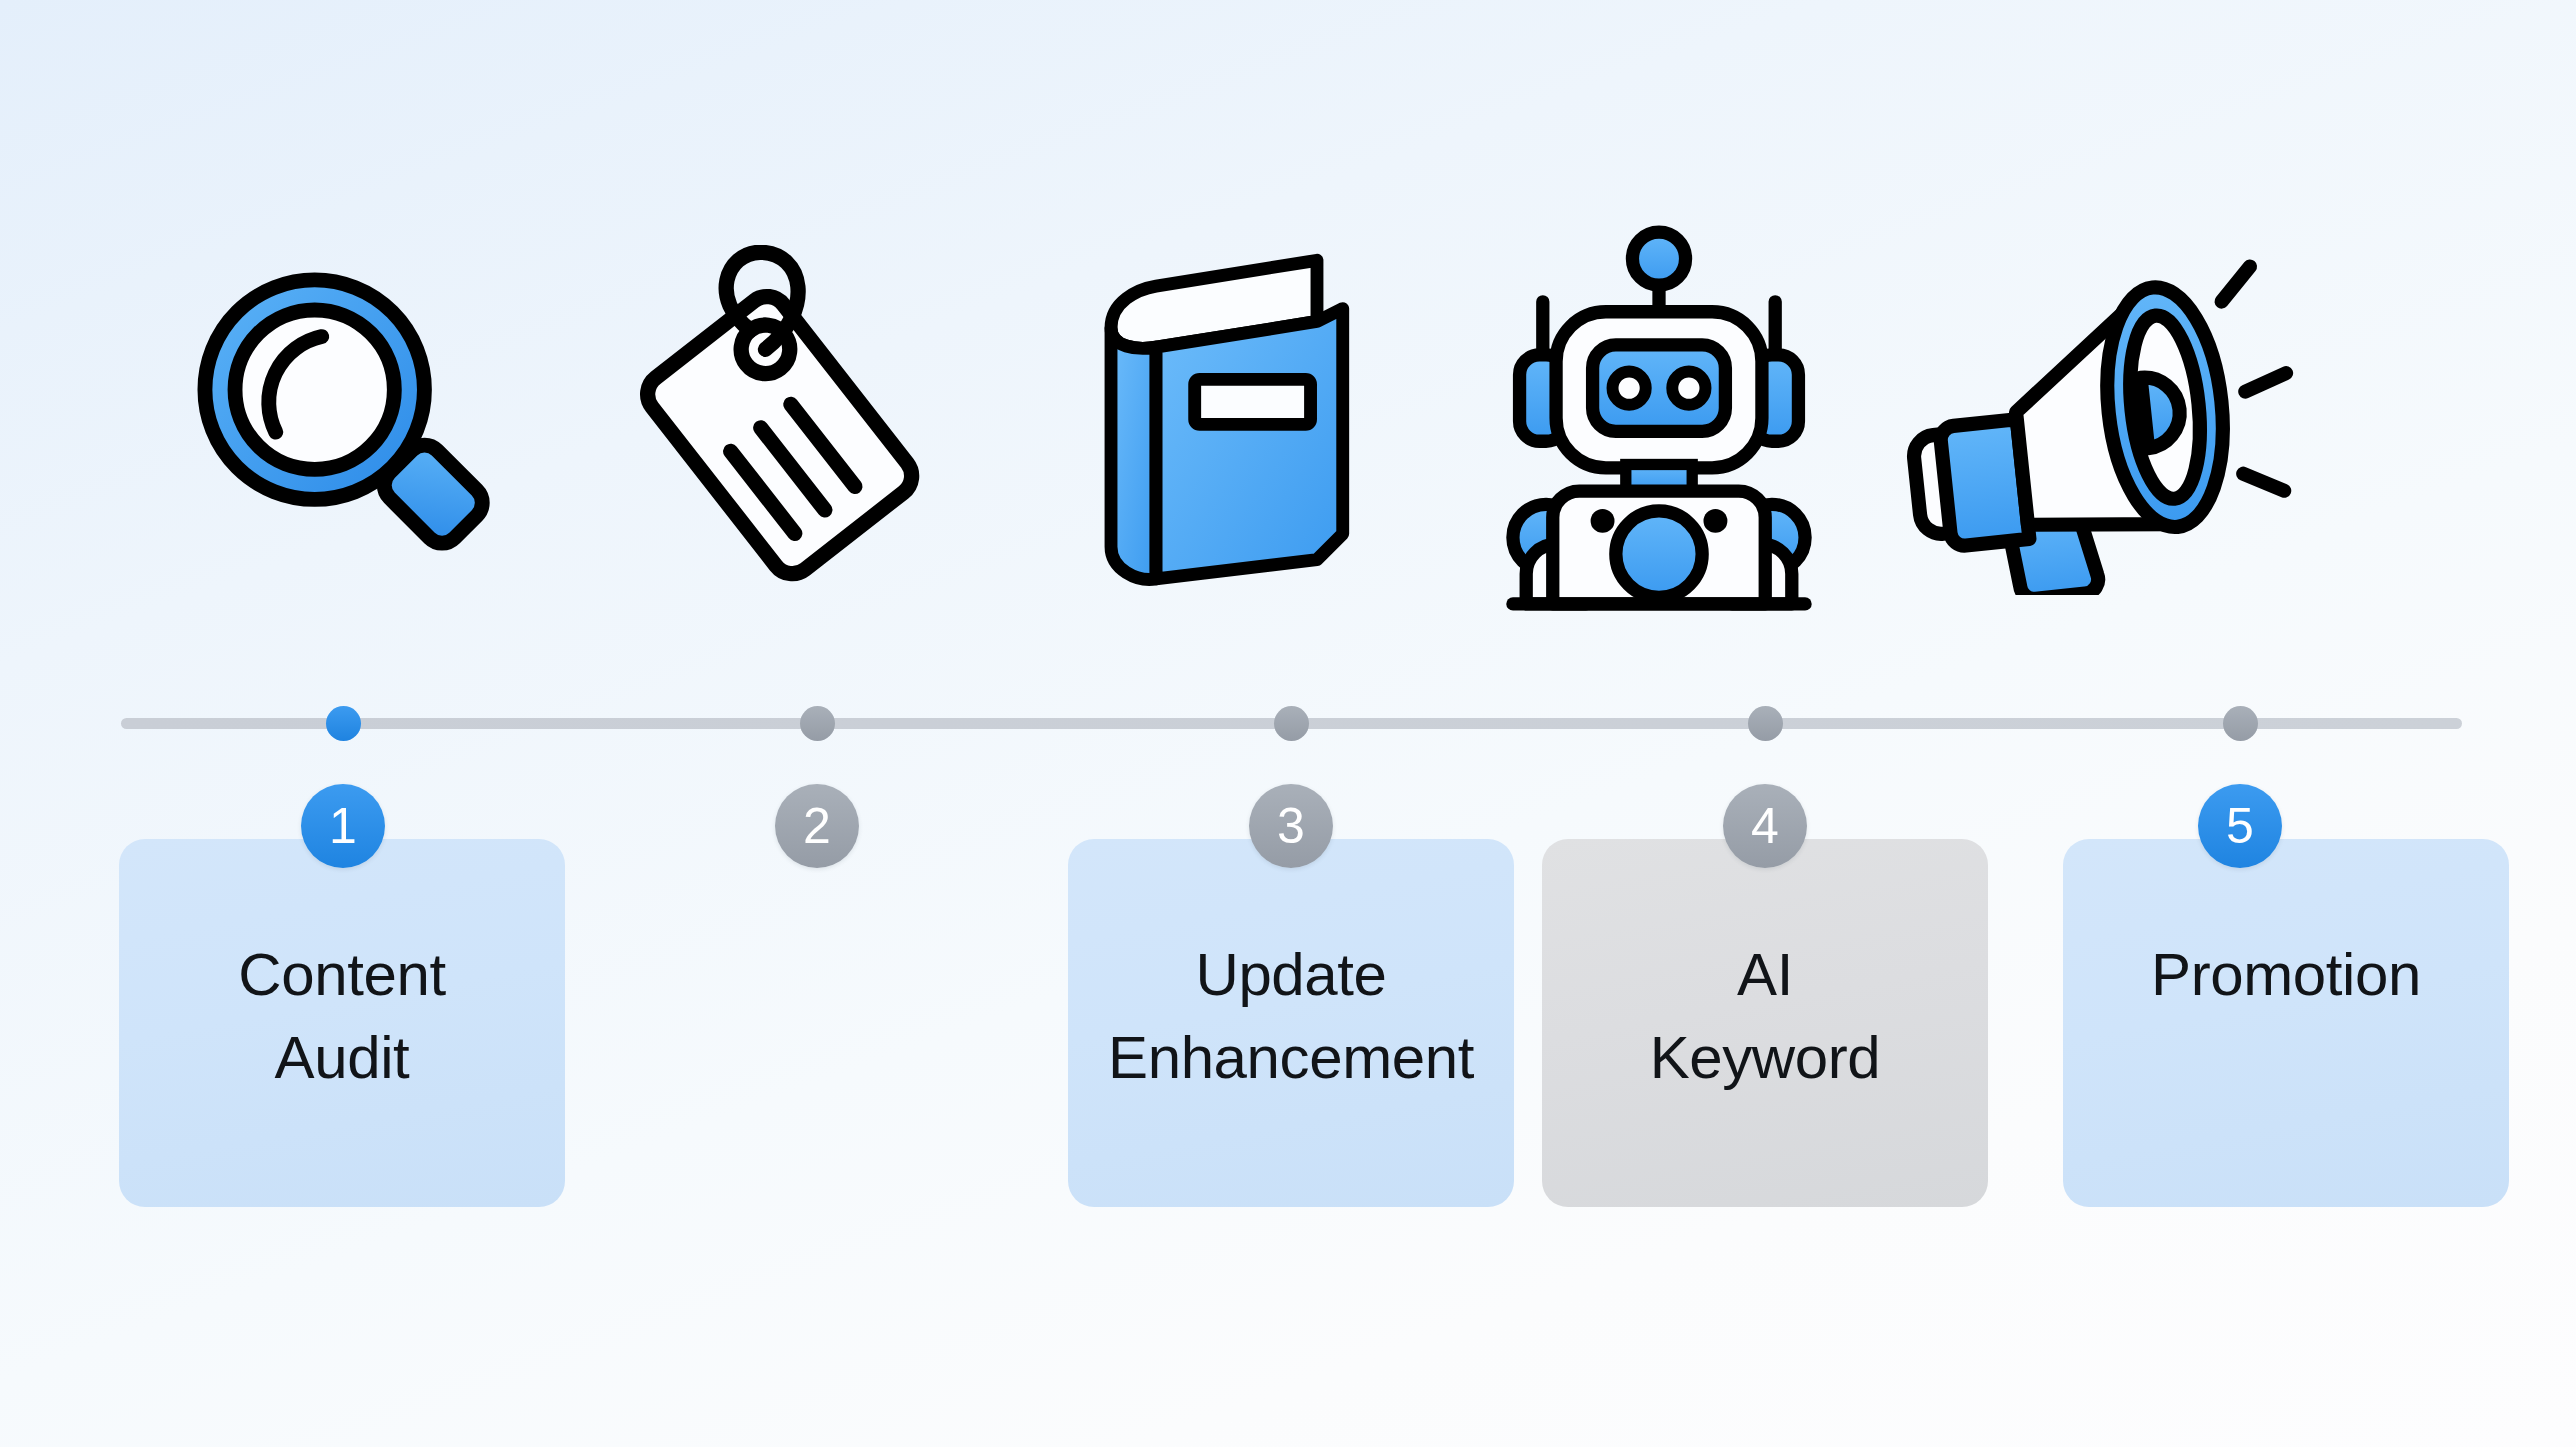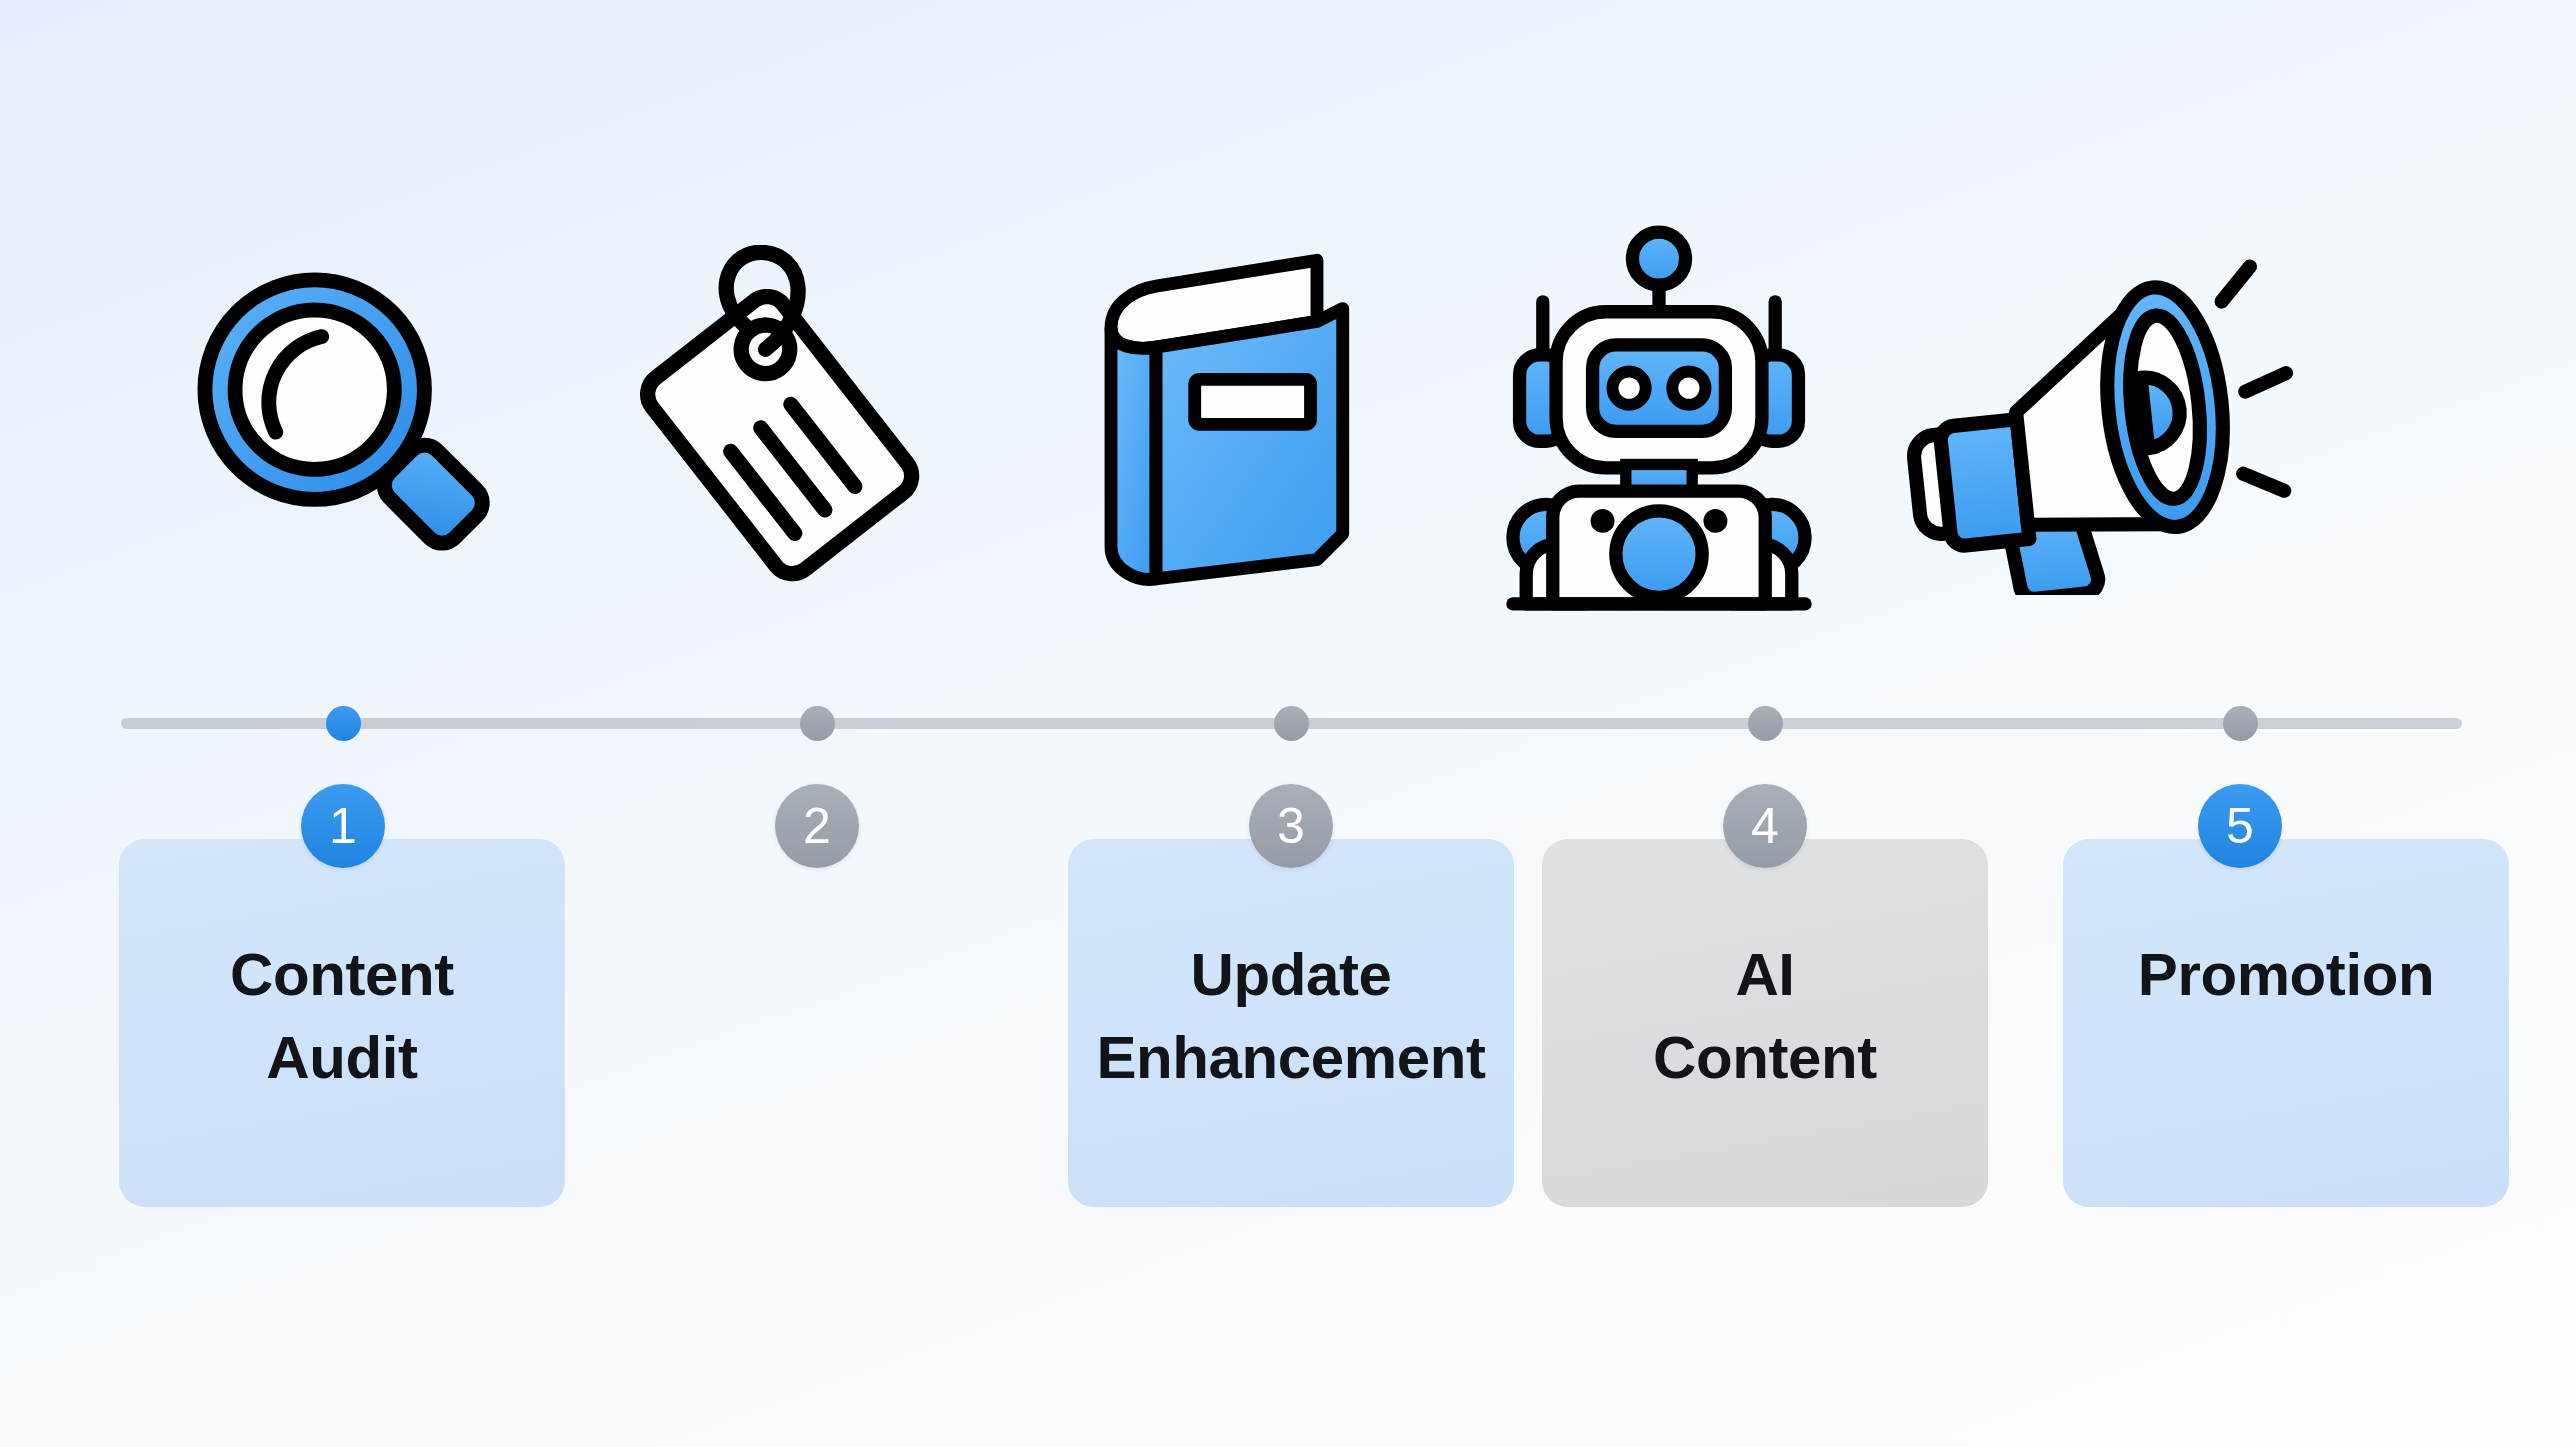--- a/index.html
+++ b/index.html
@@ -26,21 +26,21 @@
   .node.idle{background:linear-gradient(180deg,#a9b0b9,#959ca6);}
 
   
   .card{position:absolute;top:839px;height:368px;border-radius:26px;
     display:flex;align-items:flex-start;justify-content:center;}
   .card.blue{background:linear-gradient(170deg,#d3e6fa 0%,#cfe4fa 45%,#c9e0f8 100%);}
   .card.gray{background:linear-gradient(170deg,#e0e1e3 0%,#dcdde0 45%,#d6d8db 100%);}
   .card-label{
     position:absolute;left:50%;transform:translateX(-50%);
     top:94px;width:543px;text-align:center;
-    font-size:60px;line-height:83px;color:#111418;font-weight:700;
+    font-size:60px;line-height:83px;color:#111418;font-weight:400;
     white-space:pre-line;letter-spacing:-0.4px;
   }
   .badge{position:absolute;width:84px;height:84px;border-radius:50%;top:784px;
     margin-left:-42px;display:flex;align-items:center;justify-content:center;
     color:#ffffff;font-size:50px;line-height:1;font-weight:400;
     box-shadow:0 1.5px 4.5px rgba(60,70,85,.12);}
   .badge.active{background:linear-gradient(180deg,#3c9bf0,#1f84e1);}
   .badge.idle{background:linear-gradient(180deg,#a9b0b9,#959ca6);}
 </style>
 </head>
@@ -168,21 +168,21 @@
   <div class="card blue" style="left:119px;width:446px;">
     <div class="card-label">Content
 Audit</div>
   </div>
   <div class="card blue" style="left:1068px;width:446px;">
     <div class="card-label">Update
 Enhancement</div>
   </div>
   <div class="card gray" style="left:1542px;width:446px;">
     <div class="card-label">AI
-Content</div>
+Keyword</div>
   </div>
   <div class="card blue" style="left:2016px;width:446px;margin-left:47px;">
     <div class="card-label">Promotion</div>
   </div>
 
   <div class="badge active" style="left:343px;">1</div>
   <div class="badge idle" style="left:817px;">2</div>
   <div class="badge idle" style="left:1291px;">3</div>
   <div class="badge idle" style="left:1765px;">4</div>
   <div class="badge active" style="left:2240px;">5</div>

